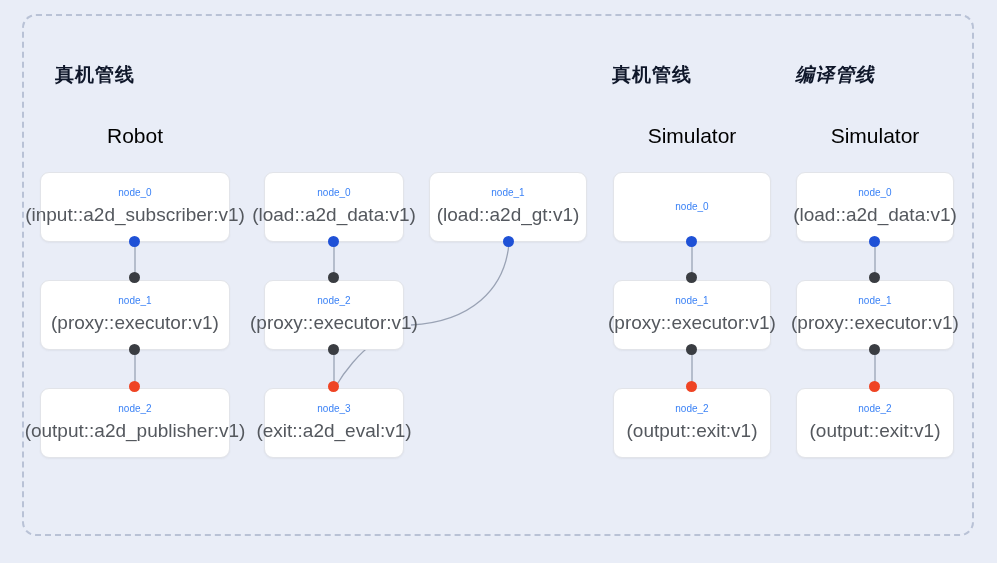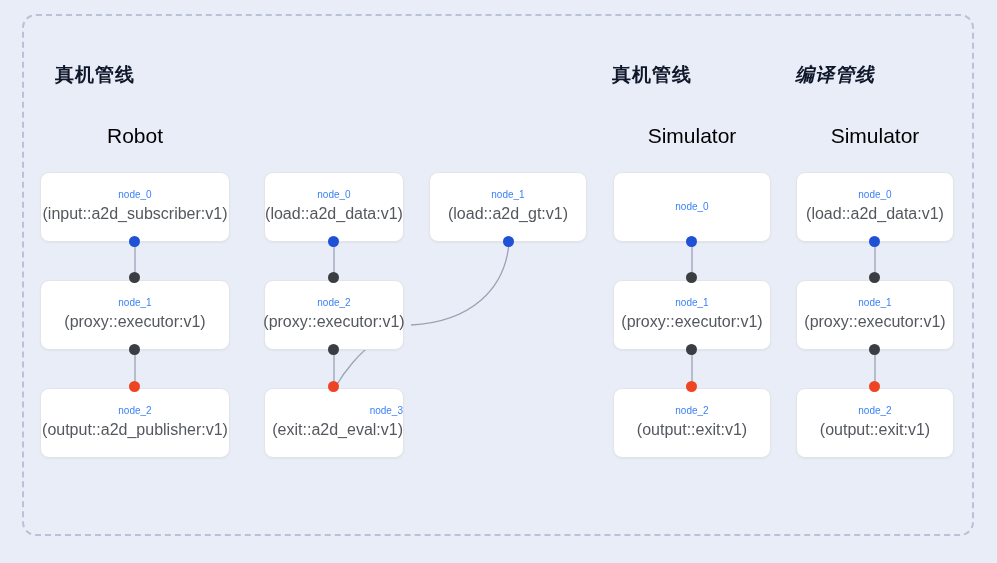--- a/index.html
+++ b/index.html
@@ -73,21 +73,21 @@
     justify-content: center;
     box-shadow: 0 1px 2px rgba(60,64,67,0.06);
   }
   .node-name {
     font-size: 10px;
     color: #3b82f6;
     line-height: 1.55;
     white-space: nowrap;
   }
   .node-type {
-    font-size: 16px;
+    font-size: 19px;
     color: #54585e;
     line-height: 1.55;
     white-space: nowrap;
   }
   
   .port {
     position: absolute;
     width: 11px;
     height: 11px;
     border-radius: 50%;
@@ -166,21 +166,21 @@
   </div>
   <div class="port port-blue" style="left:503px; top:236px;"></div>
 
   <div class="node" style="left:264px; top:280px; width:140px; height:70px;">
     <div class="node-name">node_2</div>
     <div class="node-type">(proxy::executor:v1)</div>
   </div>
   <div class="port port-dark" style="left:328px; top:272px;"></div>
   <div class="port port-dark" style="left:328px; top:344px;"></div>
 
-  <div class="node" style="left:264px; top:388px; width:140px; height:70px;align-items:flex-end;">
+  <div class="node" style="left:264px; top:388px; width:140px; height:70px;">
     <div class="node-name">node_3</div>
     <div class="node-type">(exit::a2d_eval:v1)</div>
   </div>
   <div class="port port-red" style="left:328px; top:381px;"></div>
 
   <div class="node" style="left:613px; top:172px; width:158px; height:70px;">
     <div class="node-name">node_0</div>
   </div>
   <div class="port port-blue" style="left:686px; top:236px;"></div>
 

